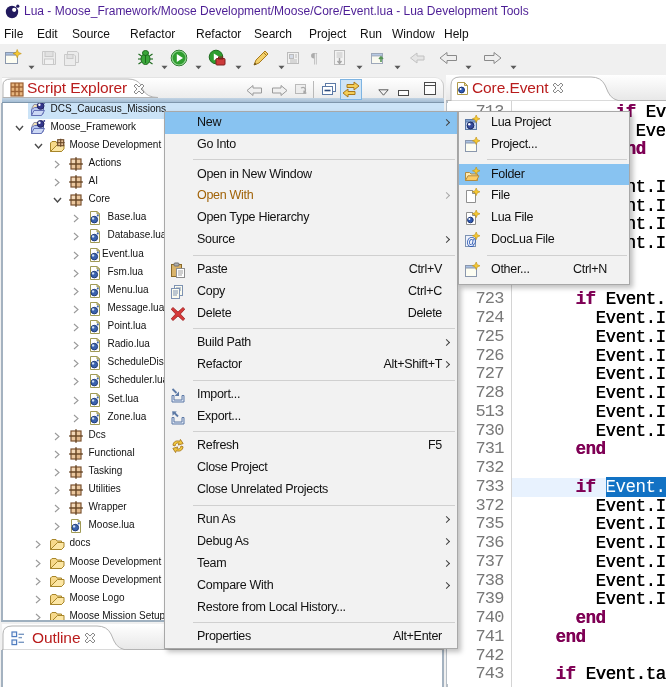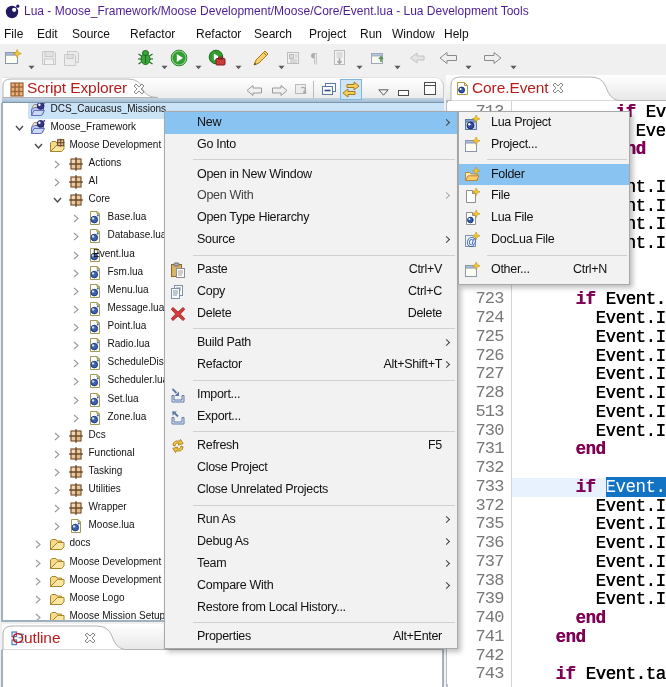--- a/index.html
+++ b/index.html
@@ -37,21 +37,21 @@
 #code .kw{color:#7f0055;font-weight:bold}
 #code .sel{background:#1272c4;color:#fff;text-shadow:none}
 #curline{position:absolute;left:512px;top:477.8px;width:154px;height:18.75px;background:#e8f2fe}
 
 .menu{position:absolute;background:#f2f2f2;border:1px solid #a8a8a8;box-shadow:3px 3px 5px rgba(0,0,0,0.25);font-size:12.5px;letter-spacing:-0.3px;z-index:50}
 .mitem{position:relative;height:21.9px;line-height:21.9px;white-space:nowrap}
 .mitem .micon{position:absolute;left:5px;top:3px;width:16px;height:16px}
 .mitem .mlabel{position:absolute;left:32px;top:0}
 .mitem .maccel{position:absolute;right:15px;top:0}
 .mitem .marr{position:absolute;right:8px;top:8px;width:5px;height:5px;border-top:1.4px solid #404040;border-right:1.4px solid #404040;transform:rotate(45deg)}
-.mitem.dis .mlabel{color:#404040}
+.mitem.dis .mlabel{color:#a16207}
 .mitem.dis .marr{border-color:#a8a8a8}
 .mitem.hl{background:#88c3f1}
 .msep{height:1px;background:#d0d0d0;margin:3.4px 2px 3.4px 28px}
 #menumain{left:164px;top:111px;width:294px;height:538px}
 #menusub{left:458px;top:111px;width:172px;height:174px}
 #menusub .maccel{right:22px}
 </style></head><body>
 <div id="titlebar">
   <div style="position:absolute;left:5px;top:4px"><svg width="15" height="15" viewBox="0 0 15 15">
 <circle cx="7" cy="8" r="6.2" fill="#221a5e"></circle>
@@ -357,21 +357,21 @@
           <path d="M2 1 L6 4.5 L2 8" fill="none" stroke="#9a9a9a" stroke-width="1.1"></path>
         </svg>
       </span>
       <span class="ticon" style="left:83px"><svg width="16" height="16" viewBox="0 0 16 16">
 <path d="M3.5 1.5 L10 1.5 L12.5 4 L12.5 14.5 L3.5 14.5 Z" fill="#ffffff" stroke="#a09a55"></path>
 <path d="M10 1.5 L10 4 L12.5 4 Z" fill="#e8e3c0" stroke="#a09a55"></path>
 <circle cx="7.3" cy="9.6" r="3.3" fill="#3a62ae" stroke="#1f3a78"></circle>
 <circle cx="6.1" cy="8.4" r="1.2" fill="#cfe0f5"></circle>
 <circle cx="10.8" cy="5.6" r="1" fill="#3a62ae"></circle>
 </svg></span>
-      <span class="tlabel" style="left:89px">Event.lua</span>
+      <span class="tlabel" style="left:98px">Event.lua</span>
     </div>
 <div class="trow" style="top:160.6px">
       <span style="position:absolute;left:68px;top:5px">
         <svg class="chev" width="8" height="9" viewBox="0 0 8 9">
           <path d="M2 1 L6 4.5 L2 8" fill="none" stroke="#9a9a9a" stroke-width="1.1"></path>
         </svg>
       </span>
       <span class="ticon" style="left:83px"><svg width="16" height="16" viewBox="0 0 16 16">
 <path d="M3.5 1.5 L10 1.5 L12.5 4 L12.5 14.5 L3.5 14.5 Z" fill="#ffffff" stroke="#a09a55"></path>
 <path d="M10 1.5 L10 4 L12.5 4 Z" fill="#e8e3c0" stroke="#a09a55"></path>
@@ -657,21 +657,21 @@
 <svg class="tabshape" style="left:2px;top:624px" width="125" height="26" viewBox="0 0 125 26">
 <path d="M1 26 L1 10 Q1 2 10 2 L95 2 Q105 2 109 10 L112 17 Q116 26 127 26 Z" fill="#ffffff" stroke="#b4b4b4"></path>
 </svg>
 <div style="position:absolute;left:11px;top:631px"><svg width="15" height="15" viewBox="0 0 15 15">
 <rect x="1" y="1" width="4.6" height="4.6" fill="#eef3fa" stroke="#4f7cbf" stroke-width="1.2"></rect>
 <rect x="1" y="9" width="4.6" height="4.6" fill="#eef3fa" stroke="#4f7cbf" stroke-width="1.2"></rect>
 <line x1="7.5" y1="3.3" x2="13" y2="3.3" stroke="#7a99c2" stroke-width="1.4"></line>
 <line x1="7.5" y1="6.6" x2="11" y2="6.6" stroke="#7a99c2" stroke-width="1.4"></line>
 <line x1="7.5" y1="11.3" x2="13" y2="11.3" stroke="#7a99c2" stroke-width="1.4"></line>
 </svg></div>
-<div class="tabtext" style="left:12px;top:629px">Outline</div>
+<div class="tabtext" style="left:32px;top:629px">Outline</div>
 <div class="tabx" style="left:84px;top:632px"><svg width="12" height="12" viewBox="0 0 12 12">
       <path d="M1 3 L3 1 L6 4 L9 1 L11 3 L8 6 L11 9 L9 11 L6 8 L3 11 L1 9 L4 6 Z" fill="#fbfbfb" stroke="#8a8a8a" stroke-width="1"></path>
     </svg></div>
 <div id="outlinebody"></div>
 
 <div id="editorpanel"></div>
 <div id="editortabrow"></div>
 <svg class="tabshape" style="left:446px;top:75px" width="185" height="26" viewBox="0 0 185 26">
 <path d="M5 26 L5 10 Q5 2 14 2 L145 2 Q155 2 159 10 L162 17 Q166 26 177 26 Z" fill="#ffffff" stroke="#b4b4b4"></path>
 </svg>

